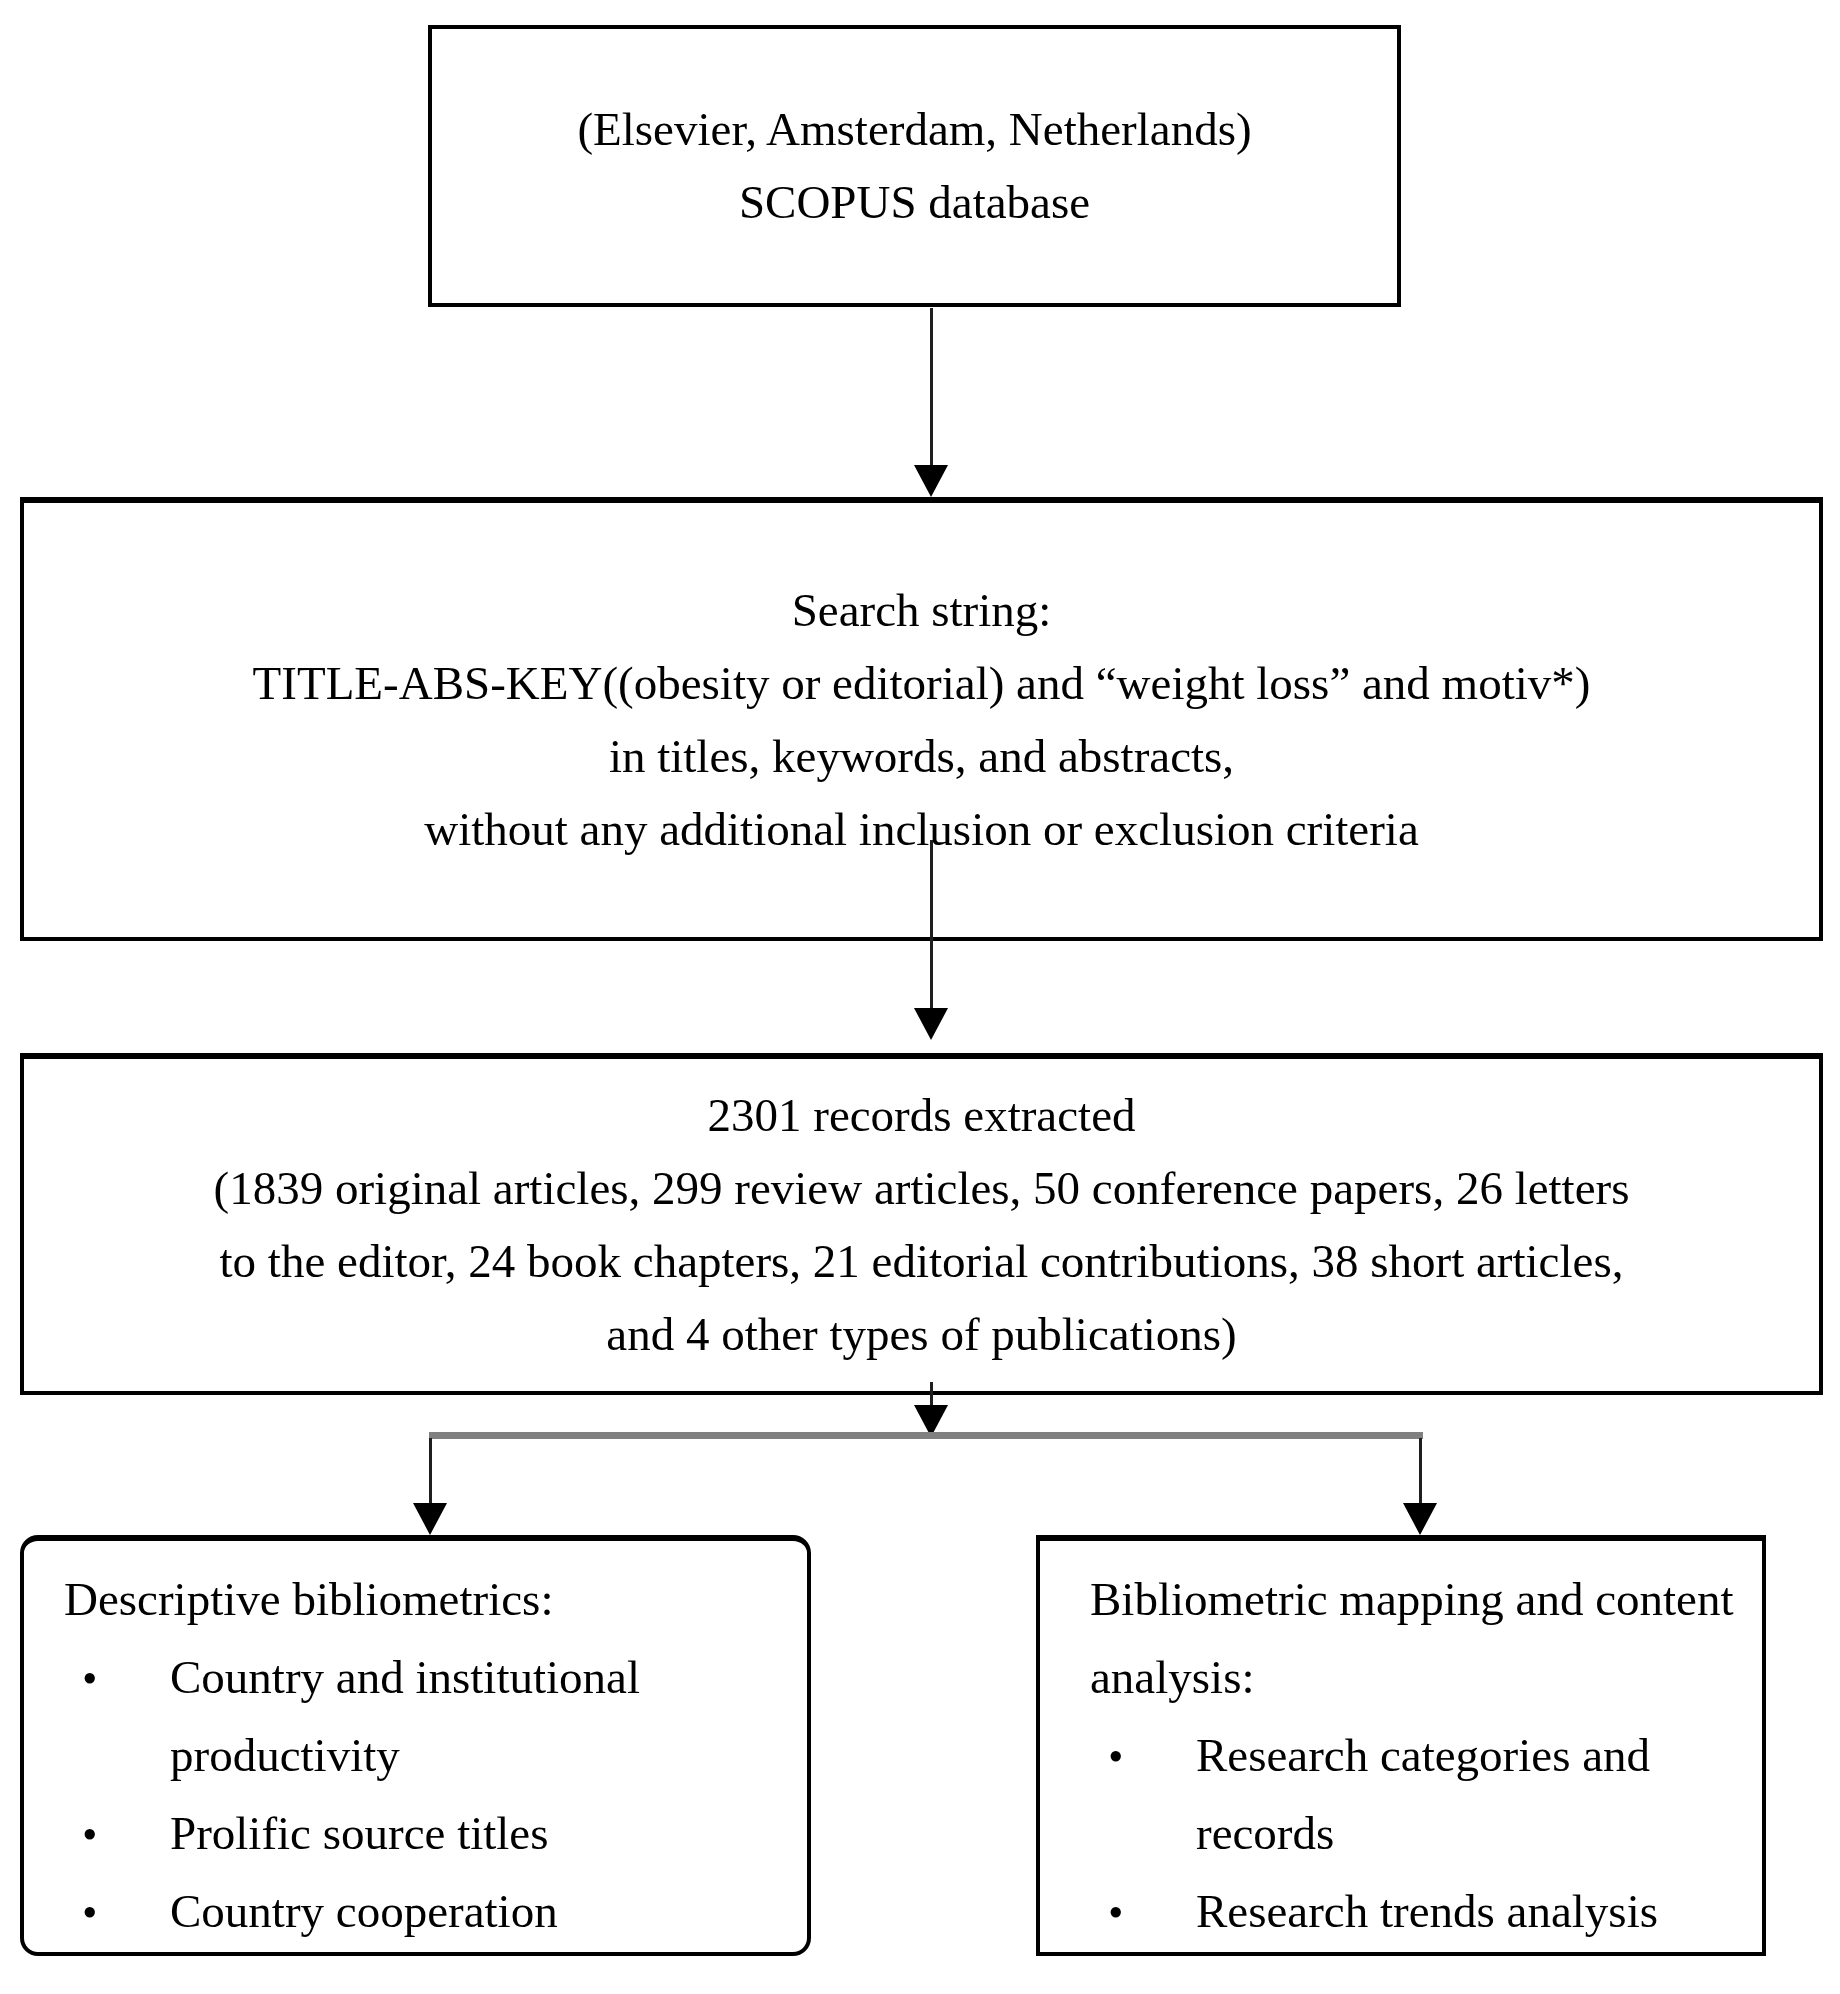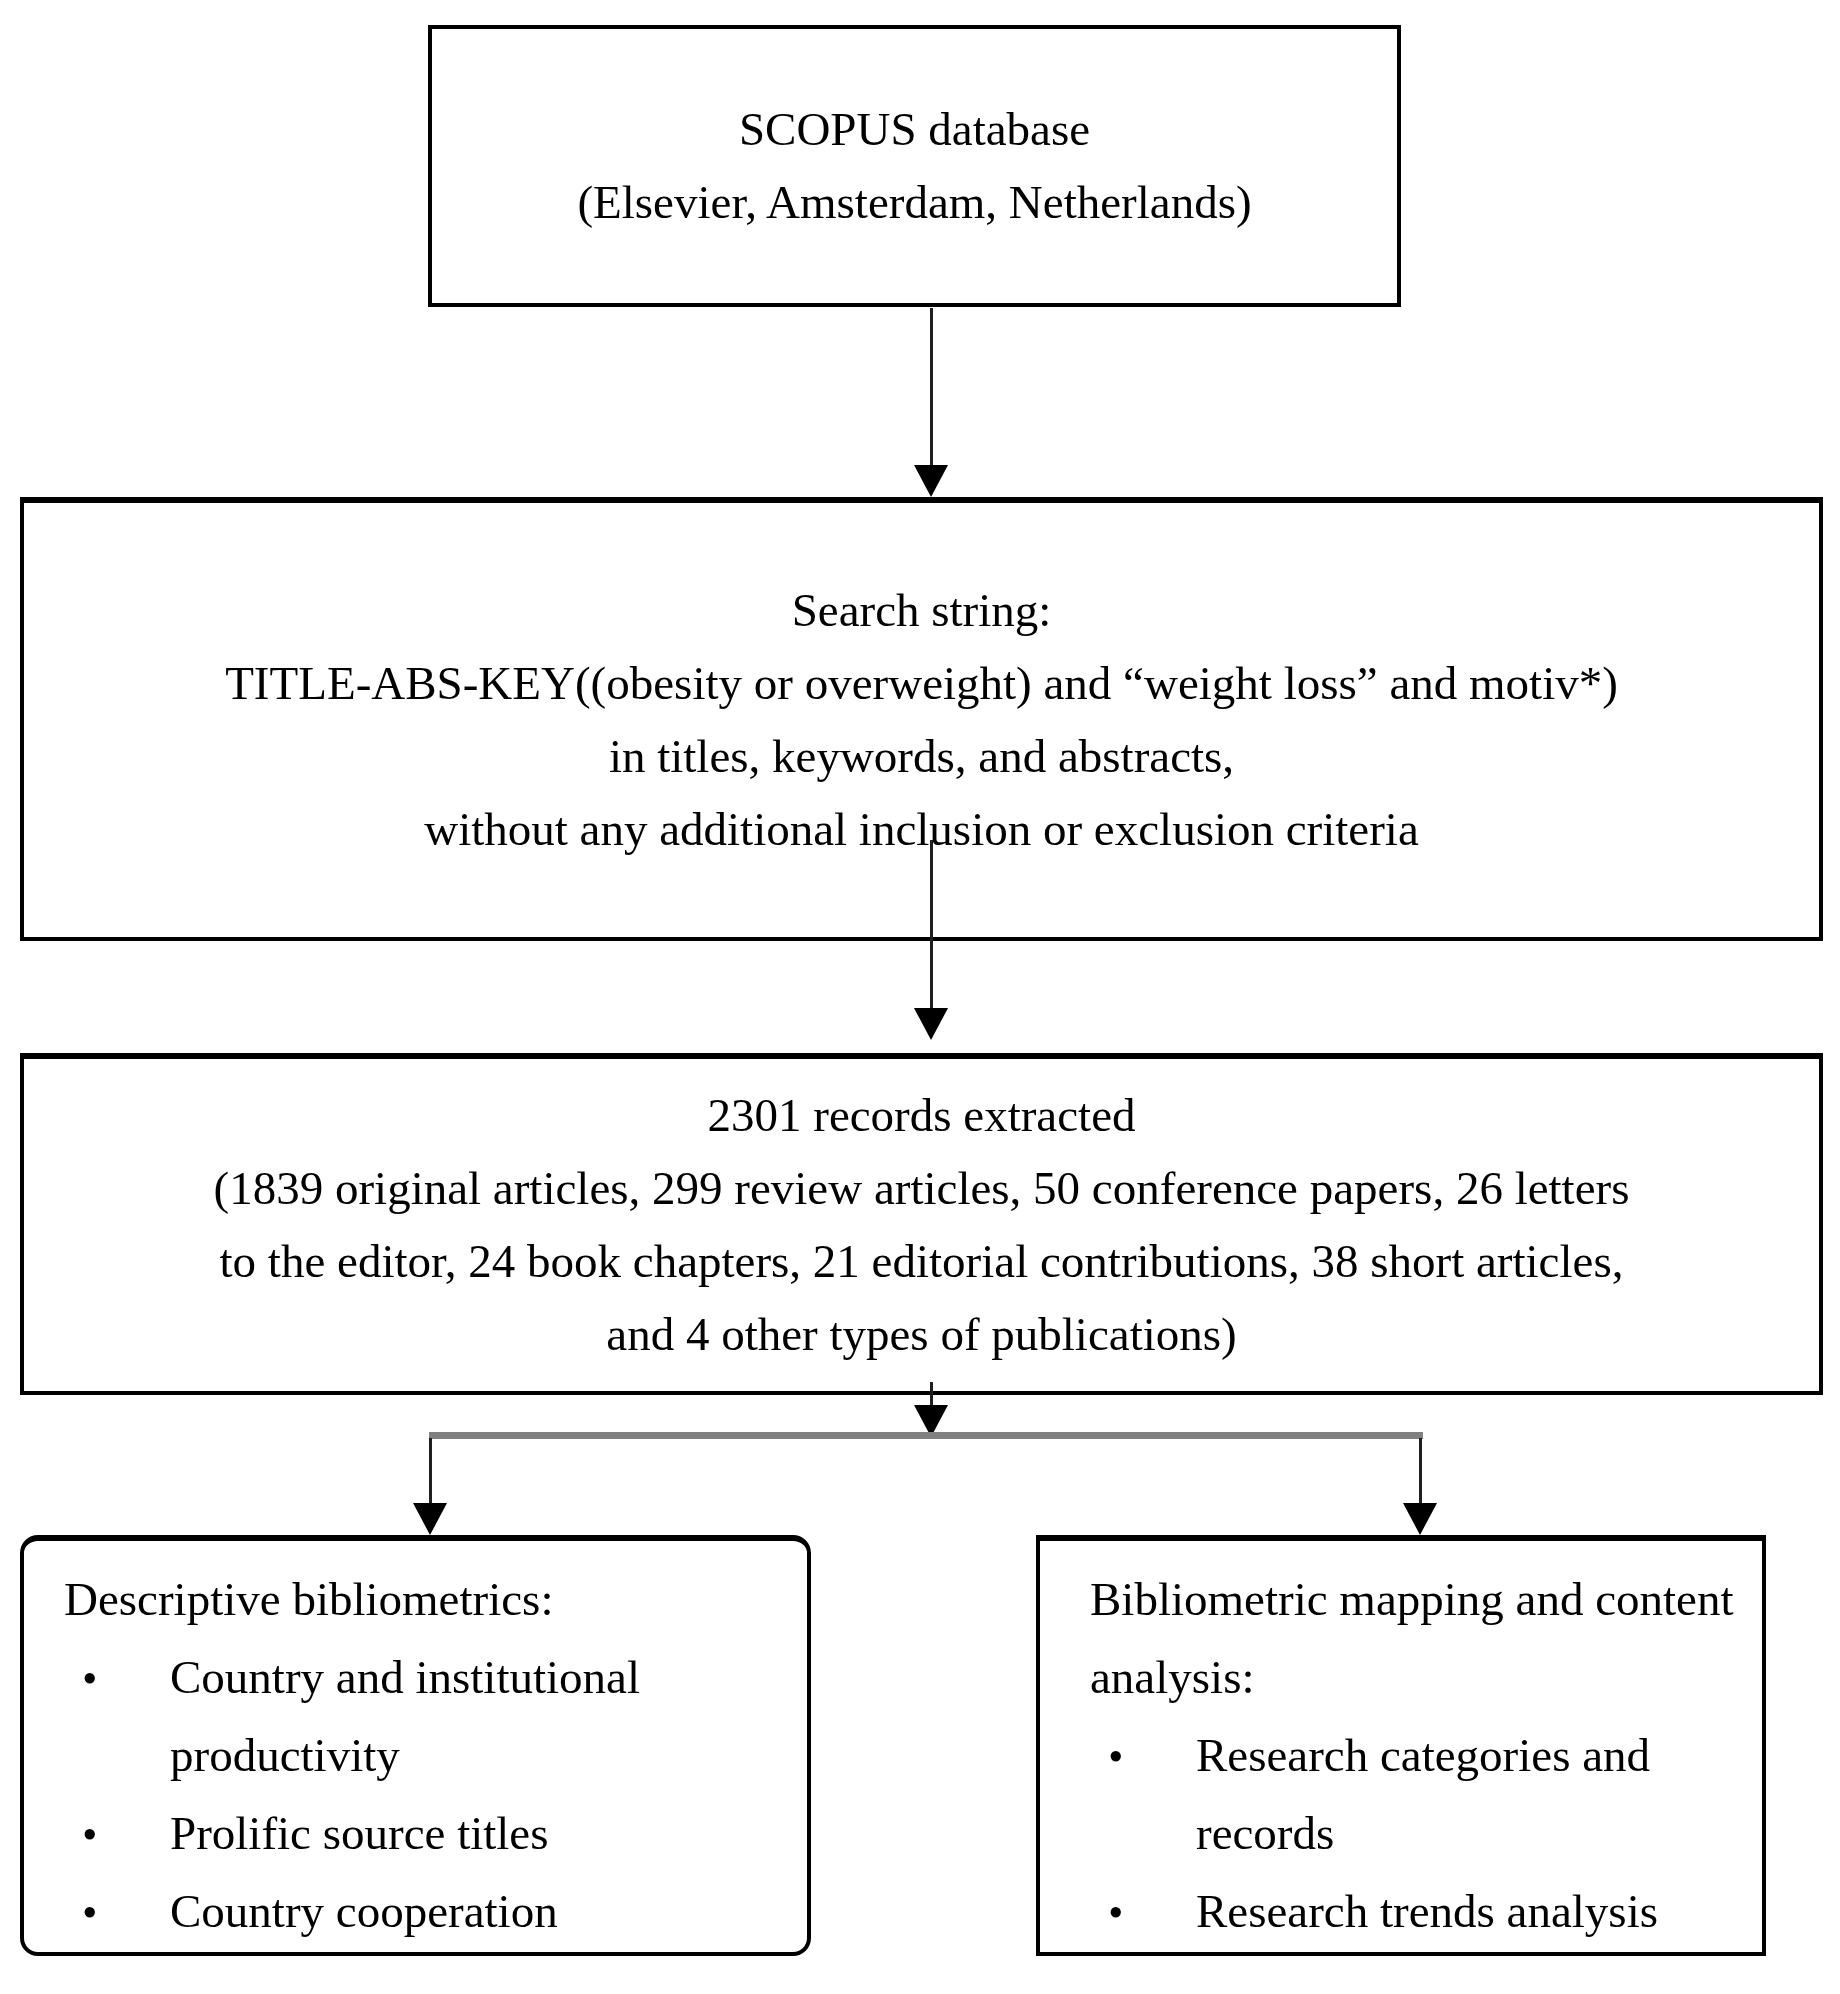--- a/index.html
+++ b/index.html
@@ -90,30 +90,30 @@
   .head-left  { left: 413px;  top: 1503px; }
   .stem-right { left: 1419px; top: 1438px; height: 68px; }
   .head-right { left: 1403px; top: 1503px; }
 </style>
 </head>
 <body>
 
 <div class="canvas">
 
   <div class="box center-box box-scopus">
+    <div class="line">(Elsevier, Amsterdam, Netherlands)</div>
     <div class="line">SCOPUS database</div>
-    <div class="line">(Elsevier, Amsterdam, Netherlands)</div>
   </div>
 
   <div class="stem stem-1"></div>
   <div class="arrowhead head-1"></div>
 
   <div class="box center-box box-search">
     <div class="line">Search string:</div>
-    <div class="line">TITLE-ABS-KEY((obesity or overweight) and “weight loss” and motiv*)</div>
+    <div class="line">TITLE-ABS-KEY((obesity or editorial) and “weight loss” and motiv*)</div>
     <div class="line">in titles, keywords, and abstracts,</div>
     <div class="line">without any additional inclusion or exclusion criteria</div>
   </div>
 
   <div class="stem stem-2"></div>
   <div class="arrowhead head-2"></div>
 
   <div class="box center-box box-records">
     <div class="line">2301 records extracted</div>
     <div class="line">(1839 original articles, 299 review articles, 50 conference papers, 26 letters</div>

